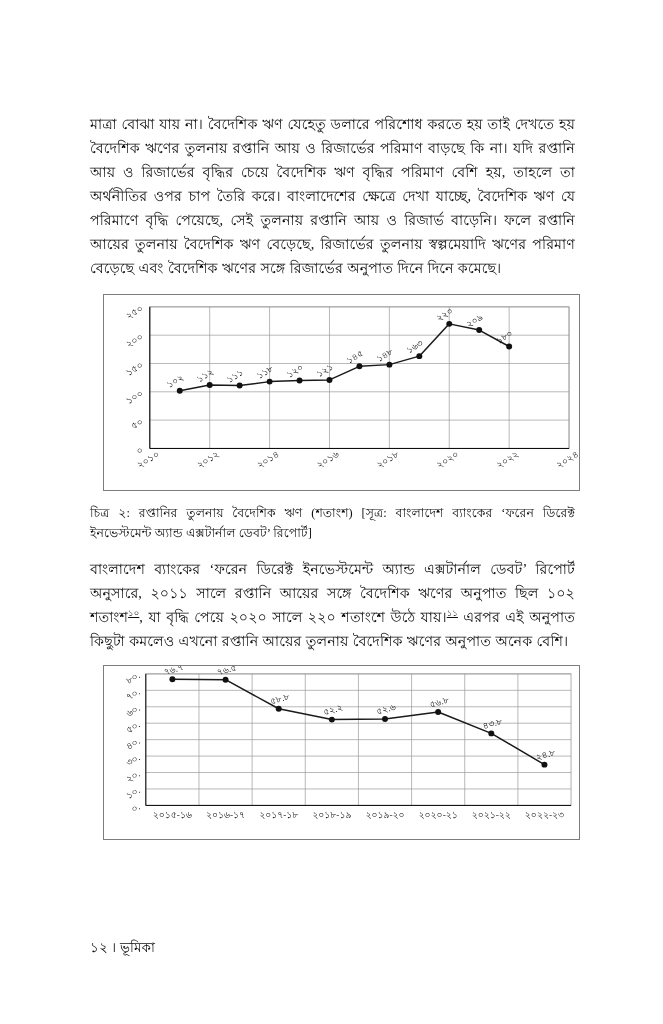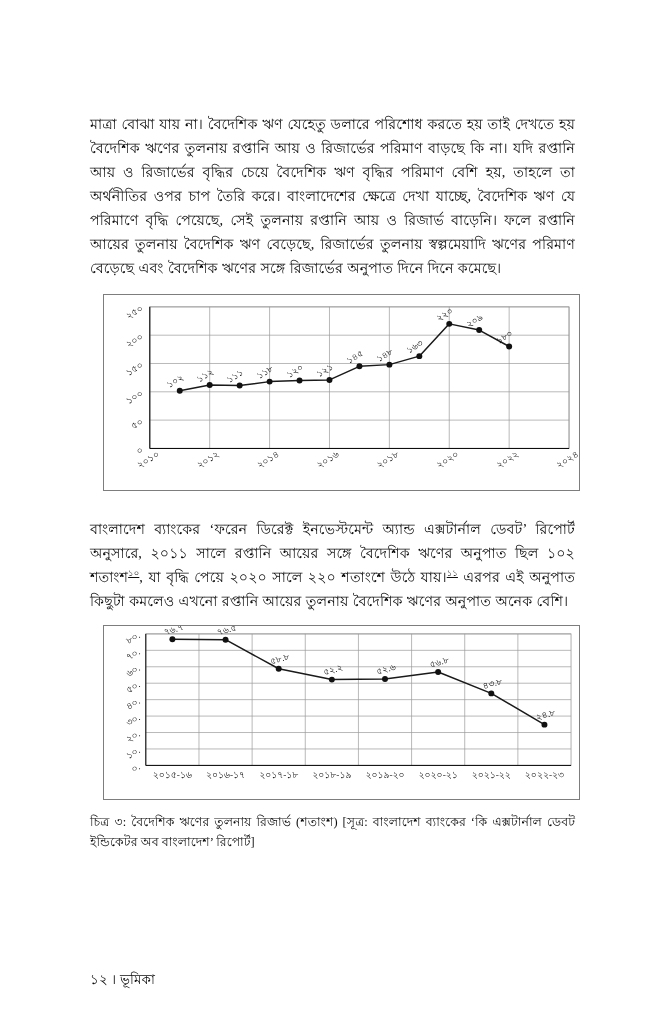--- a/index.html
+++ b/index.html
@@ -73,21 +73,21 @@
   }
   .val-text {
     font-family: "Liberation Serif", serif;
     font-size: 9.0px;
     fill: #111111;
   }
 
   .footer {
     position: absolute;
     left: 90px;
-    bottom: 32px;
+    bottom: 64px;
     font-size: 13.4px;
     letter-spacing: 0.2px;
   }
 </style>
 </head>
 <body>
 
 <div class="page">
 
   <p class="body-par">মাত্রা বোঝা যায় না। বৈদেশিক ঋণ যেহেতু ডলারে পরিশোধ করতে হয় তাই দেখতে হয় বৈদেশিক ঋণের তুলনায় রপ্তানি আয় ও রিজার্ভের পরিমাণ বাড়ছে কি না। যদি রপ্তানি আয় ও রিজার্ভের বৃদ্ধির চেয়ে বৈদেশিক ঋণ বৃদ্ধির পরিমাণ বেশি হয়, তাহলে তা অর্থনীতির ওপর চাপ তৈরি করে। বাংলাদেশের ক্ষেত্রে দেখা যাচ্ছে, বৈদেশিক ঋণ যে পরিমাণে বৃদ্ধি পেয়েছে, সেই তুলনায় রপ্তানি আয় ও রিজার্ভ বাড়েনি। ফলে রপ্তানি আয়ের তুলনায় বৈদেশিক ঋণ বেড়েছে, রিজার্ভের তুলনায় স্বল্পমেয়াদি ঋণের পরিমাণ বেড়েছে এবং বৈদেশিক ঋণের সঙ্গে রিজার্ভের অনুপাত দিনে দিনে কমেছে।</p>
@@ -146,20 +146,21 @@
         <circle cx="346.7142857142857" cy="29.159999999999997" r="3" class="marker"></circle>
         <text x="343.7142857142857" y="22.159999999999997" class="val-text" text-anchor="middle" transform="rotate(-32 343.7142857142857 22.159999999999997)">২২০</text>
         <circle cx="376.7857142857143" cy="35.452" r="3" class="marker"></circle>
         <text x="373.7857142857143" y="28.451999999999998" class="val-text" text-anchor="middle" transform="rotate(-32 373.7857142857143 28.451999999999998)">২০৯</text>
         <circle cx="406.85714285714283" cy="52.040000000000006" r="3" class="marker"></circle>
         <text x="403.85714285714283" y="45.040000000000006" class="val-text" text-anchor="middle" transform="rotate(-32 403.85714285714283 45.040000000000006)">১৮০</text>
       </svg>
   </div>
 
   <div style="height:12px"></div>
+  <p class="caption">চিত্র ২: রপ্তানির তুলনায় বৈদেশিক ঋণ (শতাংশ) [সূত্র: বাংলাদেশ ব্যাংকের ‘ফরেন ডিরেক্ট ইনভেস্টমেন্ট অ্যান্ড এক্সটার্নাল ডেবট’ রিপোর্ট]</p>
 
   <div class="par-gap"></div>
 
   <p class="body-par"><span>বাংলাদেশ ব্যাংকের ‘ফরেন ডিরেক্ট ইনভেস্টমেন্ট অ্যান্ড এক্সটার্নাল ডেবট’ রিপোর্ট অনুসারে, ২০১১ সালে রপ্তানি আয়ের সঙ্গে বৈদেশিক ঋণের অনুপাত ছিল ১০২ শতাংশ</span><span class="sup">১০</span><span>, যা বৃদ্ধি পেয়ে ২০২০ সালে ২২০ শতাংশে উঠে যায়।</span><span class="sup">১১</span><span> এরপর এই অনুপাত কিছুটা কমলেও এখনো রপ্তানি আয়ের তুলনায় বৈদেশিক ঋণের অনুপাত অনেক বেশি।</span></p>
 
   <div class="chart-box" id="chart-fig3">
     <svg class="chart-svg" id="svg-fig3" viewBox="0 0 477 175" preserveAspectRatio="none">
         <text x="37" y="144.2" class="tick-text" text-anchor="end" transform="rotate(-30 37 144.2)">০.</text>
         <line x1="42" y1="124.375" x2="469" y2="124.375" class="grid-line"></line>
         <text x="37" y="127.575" class="tick-text" text-anchor="end" transform="rotate(-30 37 127.575)">১০.</text>
@@ -209,17 +210,16 @@
         <circle cx="335.5625" cy="46.57000000000001" r="3" class="marker"></circle>
         <text x="337.5625" y="39.57000000000001" class="val-text" text-anchor="middle" transform="rotate(-16 337.5625 39.57000000000001)">৫৬.৮</text>
         <circle cx="388.9375" cy="68.1825" r="3" class="marker"></circle>
         <text x="390.9375" y="61.182500000000005" class="val-text" text-anchor="middle" transform="rotate(-16 390.9375 61.182500000000005)">৪৩.৮</text>
         <circle cx="442.3125" cy="99.77000000000001" r="3" class="marker"></circle>
         <text x="444.3125" y="92.77000000000001" class="val-text" text-anchor="middle" transform="rotate(-16 444.3125 92.77000000000001)">২৪.৮</text>
       </svg>
   </div>
 
   <div style="height:12px"></div>
-  <p class="caption">চিত্র ৩: বৈদেশিক ঋণের তুলনায় রিজার্ভ (শতাংশ) [সূত্র: বাংলাদেশ ব্যাংকের ‘কি এক্সটার্নাল ডেবট ইন্ডিকেটর অব বাংলাদেশ’ রিপোর্ট]</p>
 
   <div class="footer">১২ । ভূমিকা</div>
 
 </div>
 
 </body></html>

